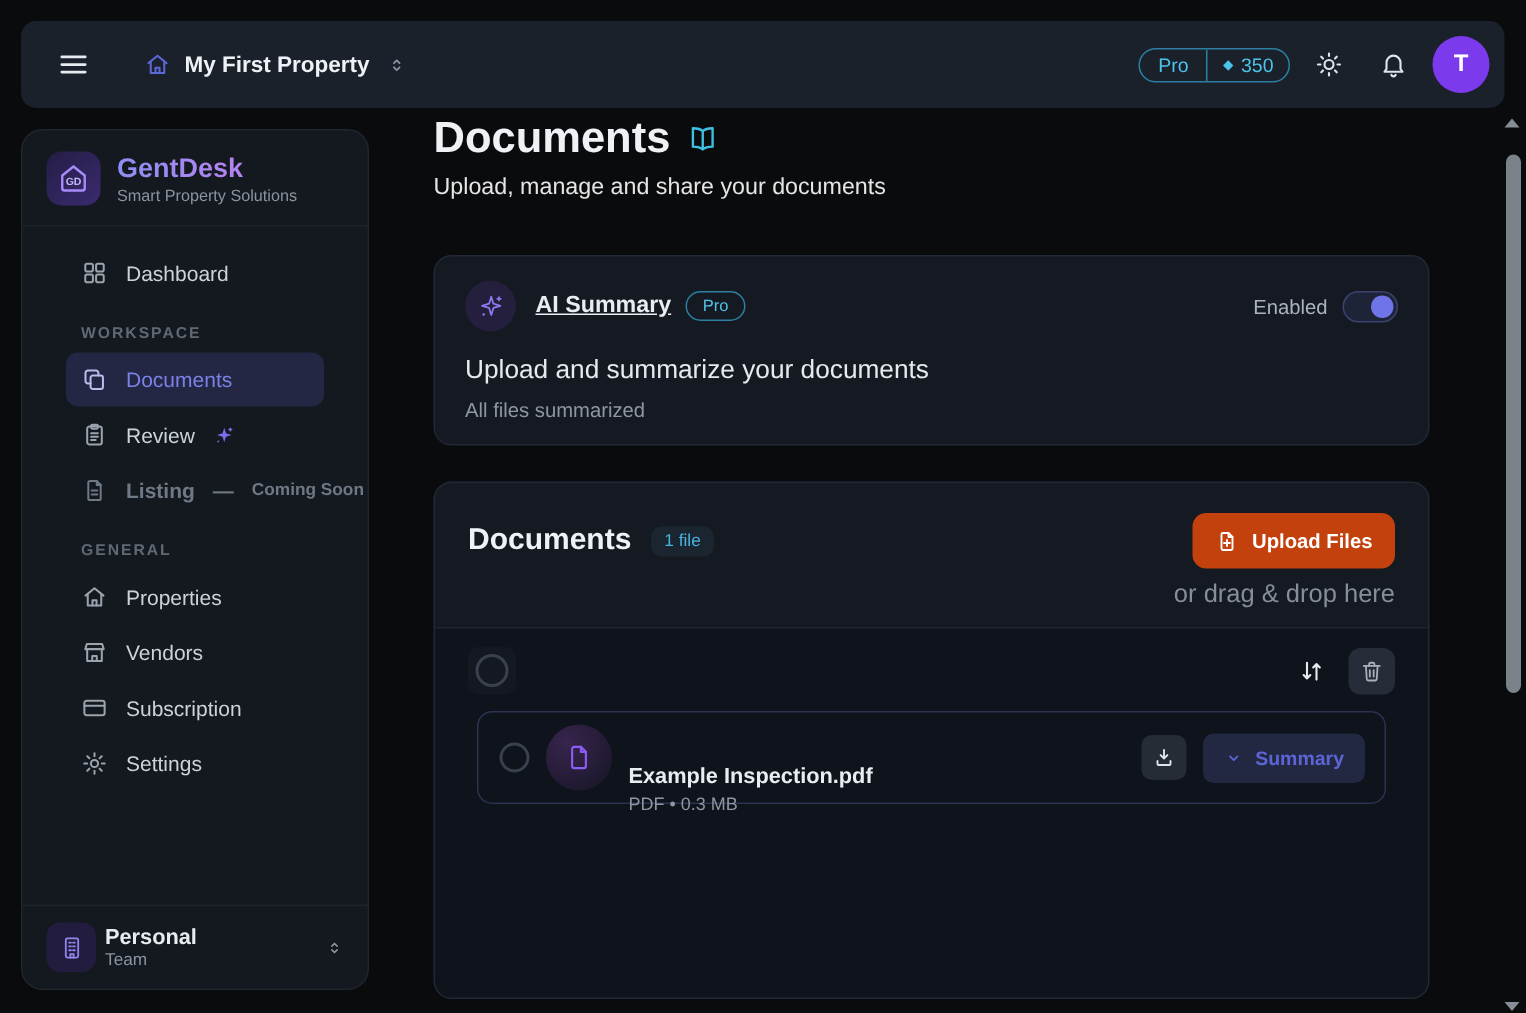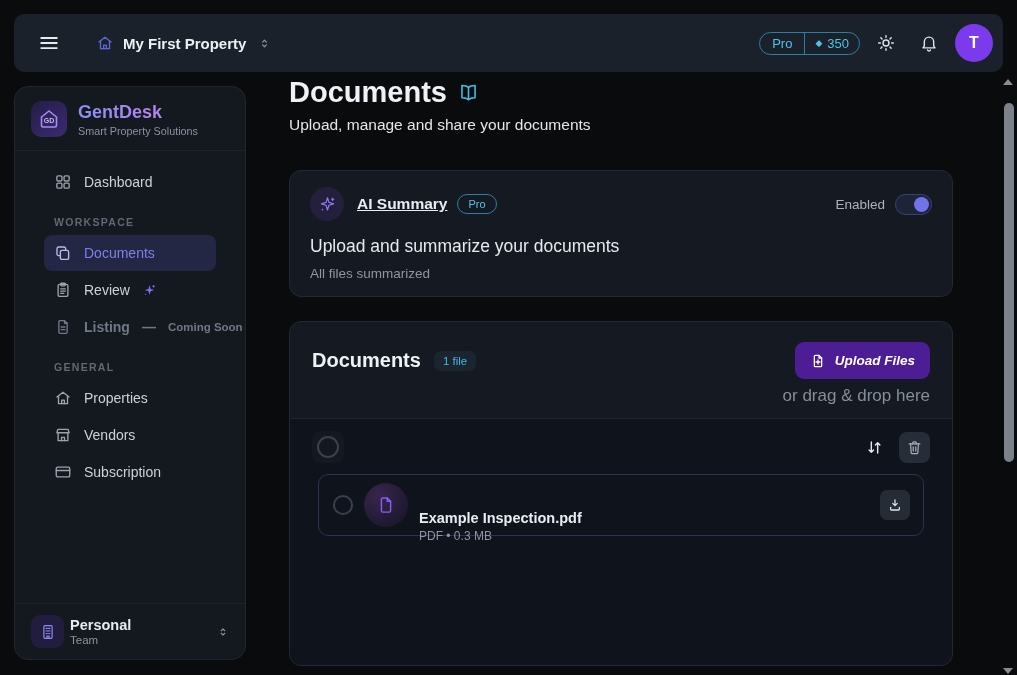--- a/index.html
+++ b/index.html
@@ -66,21 +66,21 @@
   .toggle .knob { position:absolute; right:2px; top:2px; width:15px; height:15px; border-radius:50%; background:#6f74e9; }
   .ai-heading { margin-top:15px; font-size:17.5px; font-weight:500; color:#e6eaee; }
   .ai-status { margin-top:9px; font-size:13.5px; color:#8d96a1; }
 
   .docs-card { top:321px; height:345px; display:flex; flex-direction:column; overflow:hidden; }
   .dp-head { display:flex; align-items:flex-start; padding:20px 22px 12px; }
   .dp-titlewrap { display:flex; align-items:center; gap:13px; margin-top:7px; }
   .dp-title { font-size:20px; font-weight:700; color:#eef1f5; }
   .dp-count { font-size:11.5px; color:#45b5e0; background:#1b2530; padding:4px 9px; border-radius:7px; }
   .dp-right { margin-left:auto; display:flex; flex-direction:column; align-items:flex-end; }
-  .upload-btn { display:flex; align-items:center; gap:9px; height:37px; padding:0 15px; border-radius:9px; background:#4c1d95; color:#fff; font-size:13.5px; font-weight:700; border:none; cursor:pointer;font-style:italic; }
+  .upload-btn { display:flex; align-items:center; gap:9px; height:37px; padding:0 15px; border-radius:9px; background:#c2410c; color:#fff; font-size:13.5px; font-weight:700; border:none; cursor:pointer; }
   .drop-hint { margin-top:7px; font-size:17px; color:#858e99; }
   .dp-div { height:1px; background:#1e2531; flex:none; }
   .dp-body { flex:1; background:rgba(7,9,13,0.35); }
   .dp-toolbar { display:flex; align-items:center; padding:12px 22px 0; }
   .sel-wrap { width:32px; height:32px; border-radius:8px; background:rgba(255,255,255,0.025); border:none; display:flex; align-items:center; justify-content:center; cursor:pointer; }
   .circ { width:22px; height:22px; border-radius:50%; border:2px solid #39414e; }
   .tools { margin-left:auto; display:flex; align-items:center; gap:10px; }
   .sort-btn { width:30px; height:30px; background:none; border:none; color:#e6eaee; cursor:pointer; display:flex; align-items:center; justify-content:center; }
   .trash-btn { width:31px; height:31px; border-radius:8px; background:#272d38; border:none; color:#a9b1bb; cursor:pointer; display:flex; align-items:center; justify-content:center; }
   .file-row { margin:11px 28px 0; height:62px; border:1px solid #2b3350; border-radius:10px; display:flex; align-items:center; padding:0 13px 0 14px; gap:11px; }
@@ -250,20 +250,29 @@
     <div class="nav-item">
       <span class="ic ni-icon">
         <svg width="18" height="18" viewBox="0 0 24 24" fill="none" stroke="currentColor" stroke-width="1.8" stroke-linecap="round">
             <rect x="3" y="5.5" width="18" height="13" rx="2"></rect>
             <path d="M3 10h18"></path>
           </svg>
       </span>
       <span>Subscription</span>
     </div>
 
+    <div class="nav-item">
+      <span class="ic ni-icon">
+        <svg width="18" height="18" viewBox="0 0 24 24" fill="none" stroke="currentColor" stroke-width="1.8" stroke-linecap="round">
+            <circle cx="12" cy="12" r="3.2"></circle>
+            <path d="M12 2.9v2.6M12 18.5v2.6M2.9 12h2.6M18.5 12h2.6M5.6 5.6l1.8 1.8M16.6 16.6l1.8 1.8M18.4 5.6l-1.8 1.8M7.4 16.6l-1.8 1.8"></path>
+          </svg>
+      </span>
+      <span>Settings</span>
+    </div>
   </nav>
 
   <div class="side-spacer"></div>
 
   <div class="side-footer">
     <span class="wf-icon">
       <svg width="18" height="18" viewBox="0 0 24 24" fill="none" stroke="currentColor" stroke-width="1.6" stroke-linecap="round">
           <rect x="6.5" y="3.5" width="11" height="17" rx="1.4"></rect>
           <path d="M9.5 7.2h1.6M12.9 7.2h1.6M9.5 10.6h1.6M12.9 10.6h1.6M9.5 14h1.6M12.9 14h1.6"></path>
           <path d="M10.6 20.5v-3h2.8v3"></path>
@@ -379,20 +388,28 @@
       </div>
       <div class="file-actions">
         <button class="dl-btn">
           <span class="ic">
             <svg width="16" height="16" viewBox="0 0 24 24" fill="none" stroke="currentColor" stroke-width="1.9" stroke-linecap="round" stroke-linejoin="round">
                 <path d="M12 4.5v8.5M8.6 9.6l3.4 3.4 3.4-3.4"></path>
                 <path d="M5.5 15.5v3a1 1 0 0 0 1 1h11a1 1 0 0 0 1-1v-3"></path>
               </svg>
           </span>
         </button>
+        <button class="summary-btn">
+          <span class="ic">
+            <svg width="13" height="13" viewBox="0 0 24 24" fill="none" stroke="currentColor" stroke-width="2.2" stroke-linecap="round" stroke-linejoin="round">
+                <path d="M7.5 9.8 12 14.3l4.5-4.5"></path>
+              </svg>
+          </span>
+          <span>Summary</span>
+        </button>
       </div>
     </div>
   </div>
 </section>
 
 <div class="sb-up"></div>
 <div class="sb-thumb"></div>
 <div class="sb-down"></div>
 
 </body></html>

